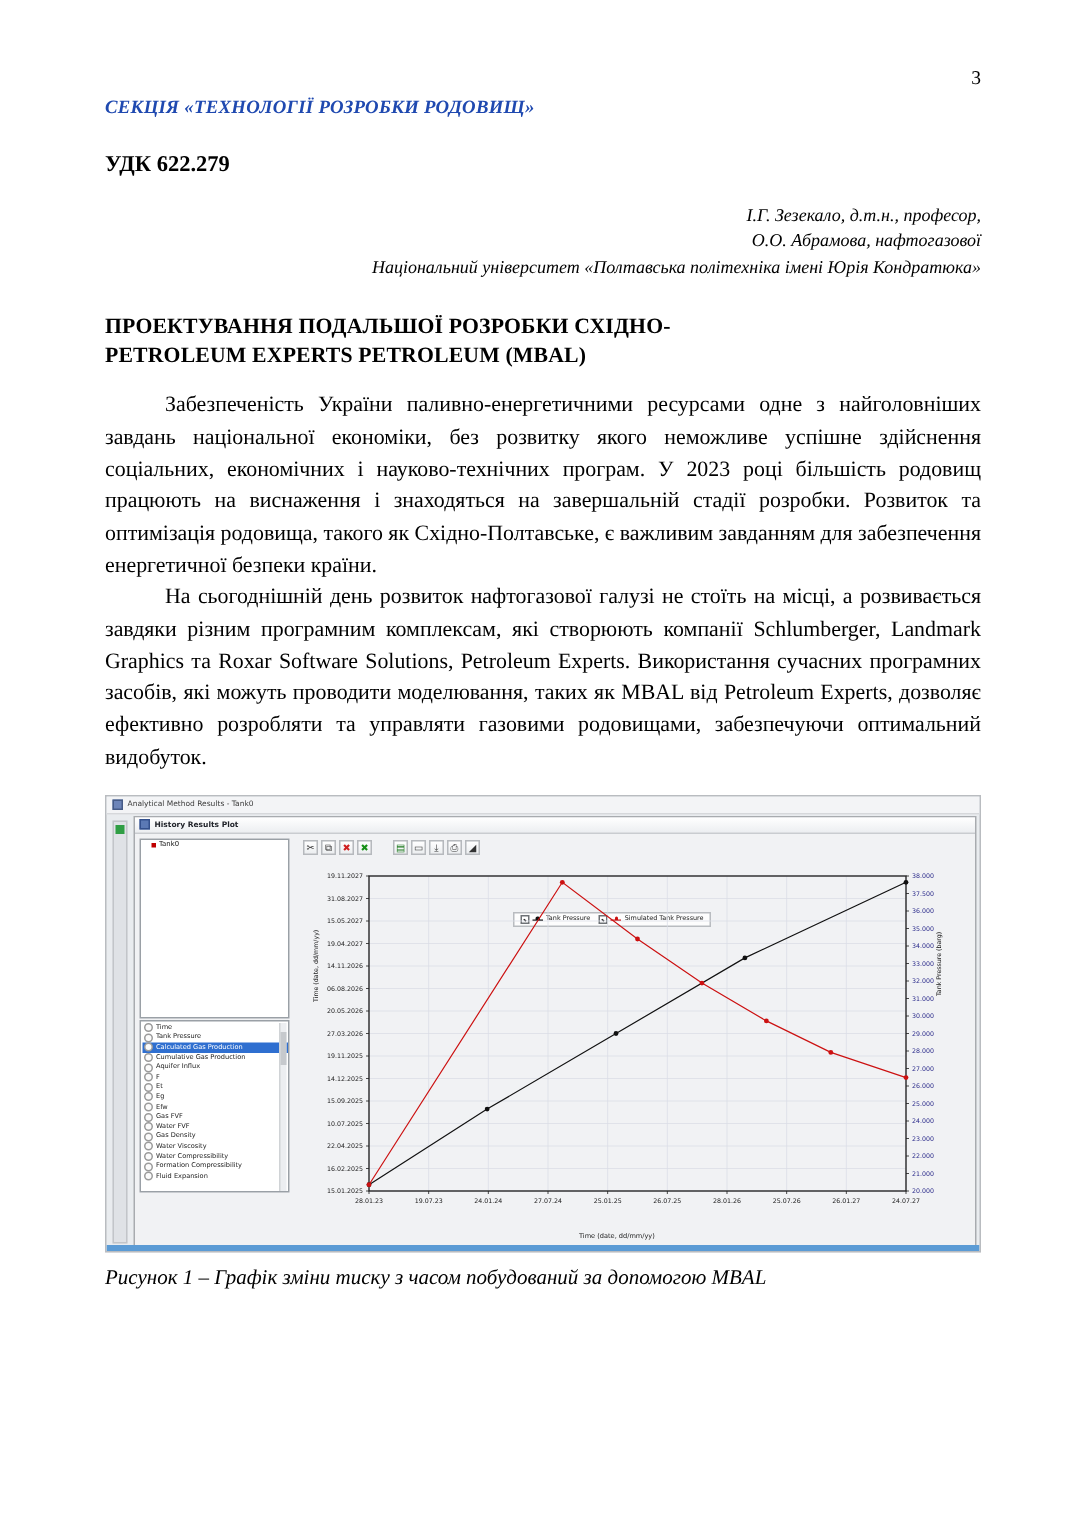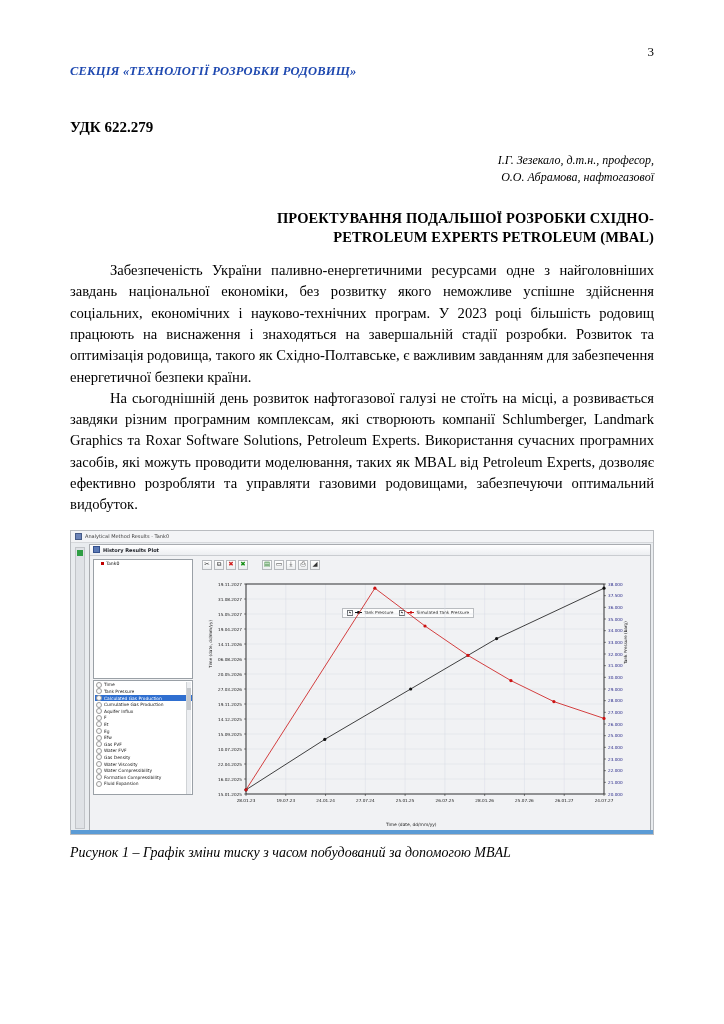--- a/index.html
+++ b/index.html
@@ -37,38 +37,38 @@
   .section-head {
     margin-top: 20px;
     color: #1f49b0;
     font-weight: bold;
     font-style: italic;
     font-size: 12.5px;
     letter-spacing: .2px;
   }
 
   .udk {
-    margin-top: 40px;
+    margin-top: 23px;
     font-weight: bold;
     font-size: 15px;
     text-align: left;
   }
 
   .authors {
     margin-top: 16px;
     text-align: right;
     font-style: italic;
     font-size: 12px;
     line-height: 1.45;
   }
   .authors div { white-space: nowrap; }
 
   .title {
     margin-top: 22px;
-    text-align: right;
+    text-align: left;
     font-weight: bold;
     font-size: 14.5px;
     line-height: 1.32;
     letter-spacing: .1px;
   }
 
   .para {
     margin-top: 13px;
     text-align: justify;
     text-justify: inter-word;
@@ -406,20 +406,21 @@
 
   <div class="page-number">3</div>
 
   <div class="section-head">СЕКЦІЯ «ТЕХНОЛОГІЇ РОЗРОБКИ РОДОВИЩ»</div>
 
   <div class="udk">УДК 622.279</div>
 
   <div class="authors">
     <div>І.Г. Зезекало, д.т.н., професор,</div>
     <div>О.О. Абрамова, нафтогазової</div>
+    <div>Національний університет «Полтавська політехніка імені Юрія Кондратюка»</div>
   </div>
 
   <div class="title">
     <div>ПРОЕКТУВАННЯ ПОДАЛЬШОЇ РОЗРОБКИ СХІДНО-</div>
     <div>PETROLEUM EXPERTS PETROLEUM (MBAL)</div>
   </div>
 
   <div class="para">Забезпеченість України паливно-енергетичними ресурсами одне з найголовніших завдань національної економіки, без розвитку якого неможливе успішне здійснення соціальних, економічних і науково-технічних програм. У 2023 році більшість родовищ працюють на виснаження і знаходяться на завершальній стадії розробки. Розвиток та оптимізація родовища, такого як Східно-Полтавське, є важливим завданням для забезпечення енергетичної безпеки країни.</div>
   <div class="para tight">На сьогоднішній день розвиток нафтогазової галузі не стоїть на місці, а розвивається завдяки різним програмним комплексам, які створюють компанії Schlumberger, Landmark Graphics та Roxar Software Solutions, Petroleum Experts. Використання сучасних програмних засобів, які можуть проводити моделювання, таких як MBAL від Petroleum Experts, дозволяє ефективно розробляти та управляти газовими родовищами, забезпечуючи оптимальний видобуток.</div>
 

